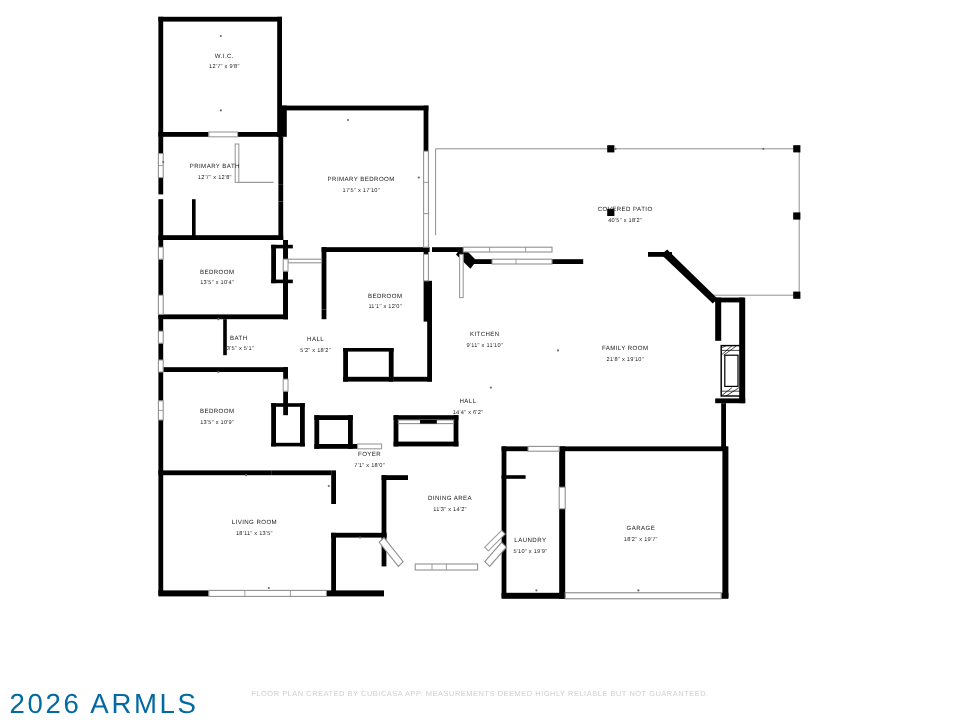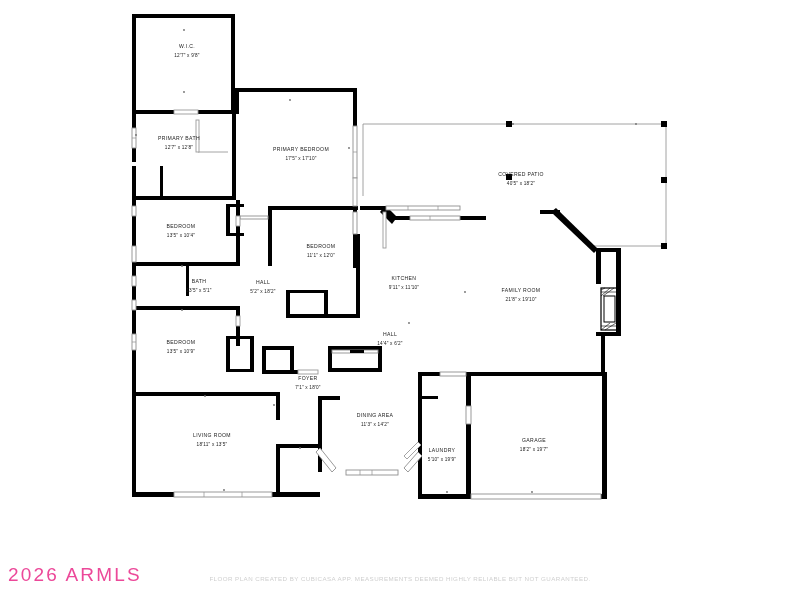--- a/index.html
+++ b/index.html
@@ -43,25 +43,25 @@
     font-family: "Liberation Sans", sans-serif;
     fill: #1a1a1a;
     text-anchor: middle;
   }
   .room-name { font-size: 5.1px; letter-spacing: 0.35px; }
   .room-dims { font-size: 4.7px; letter-spacing: 0.2px; }
 
   #watermark {
     position: absolute;
     left: 8px;
-    bottom: 14px;
+    bottom: 0;
     font-family: "Liberation Sans", sans-serif;
-    font-size: 19px;
+    font-size: 23px;
     letter-spacing: 2.2px;
-    color: #ec4899;
+    color: #0369a1;
     white-space: nowrap;
     user-select: none;
   }
   #footer-note {
     position: absolute;
     left: 0;
     right: 0;
     bottom: 18px;
     text-align: center;
     font-family: "Liberation Sans", sans-serif;

